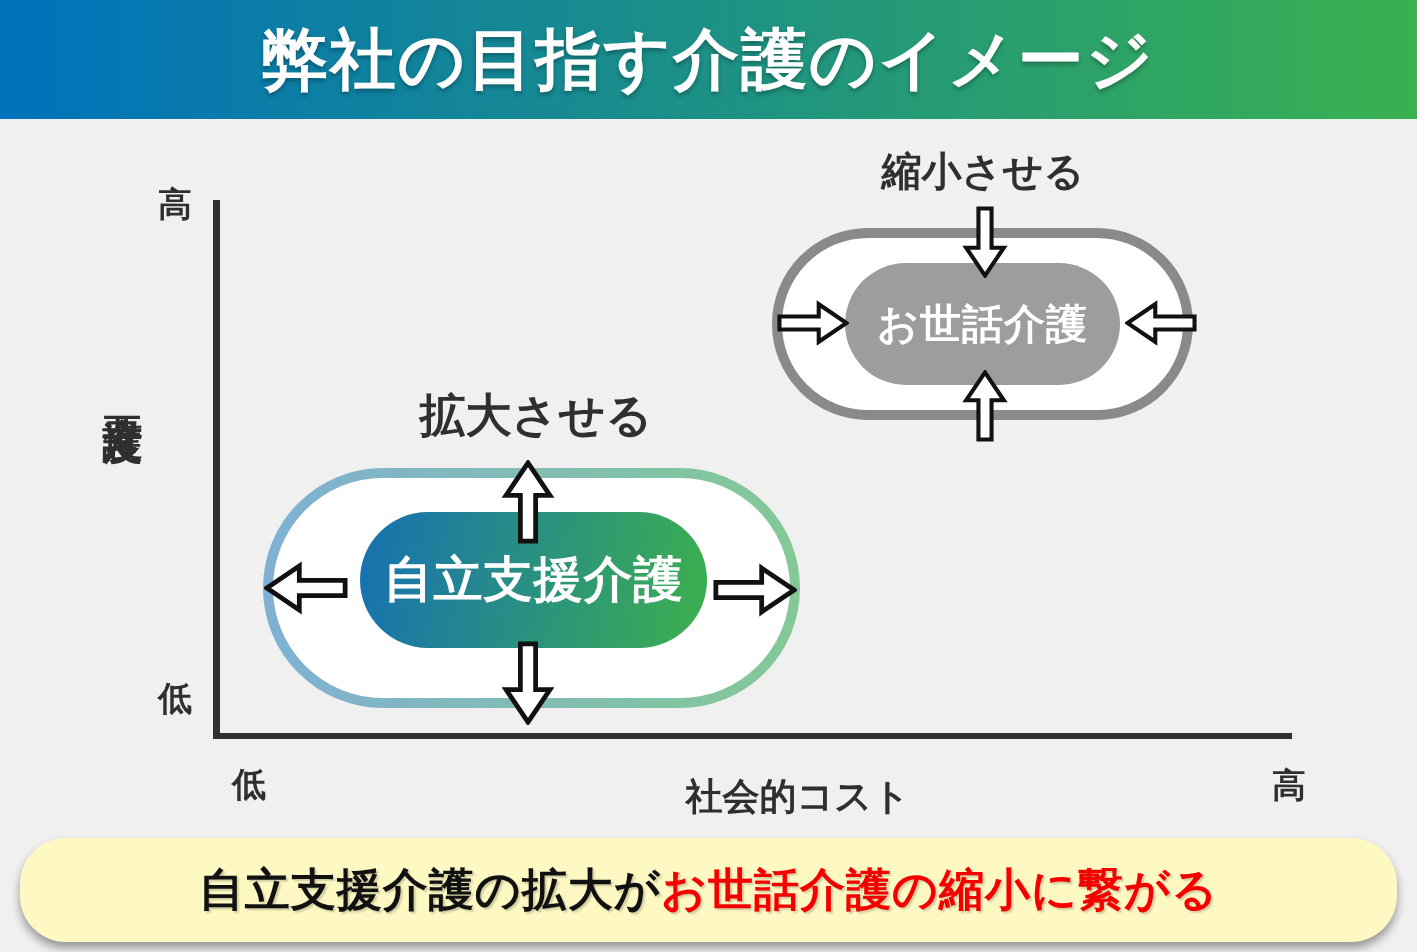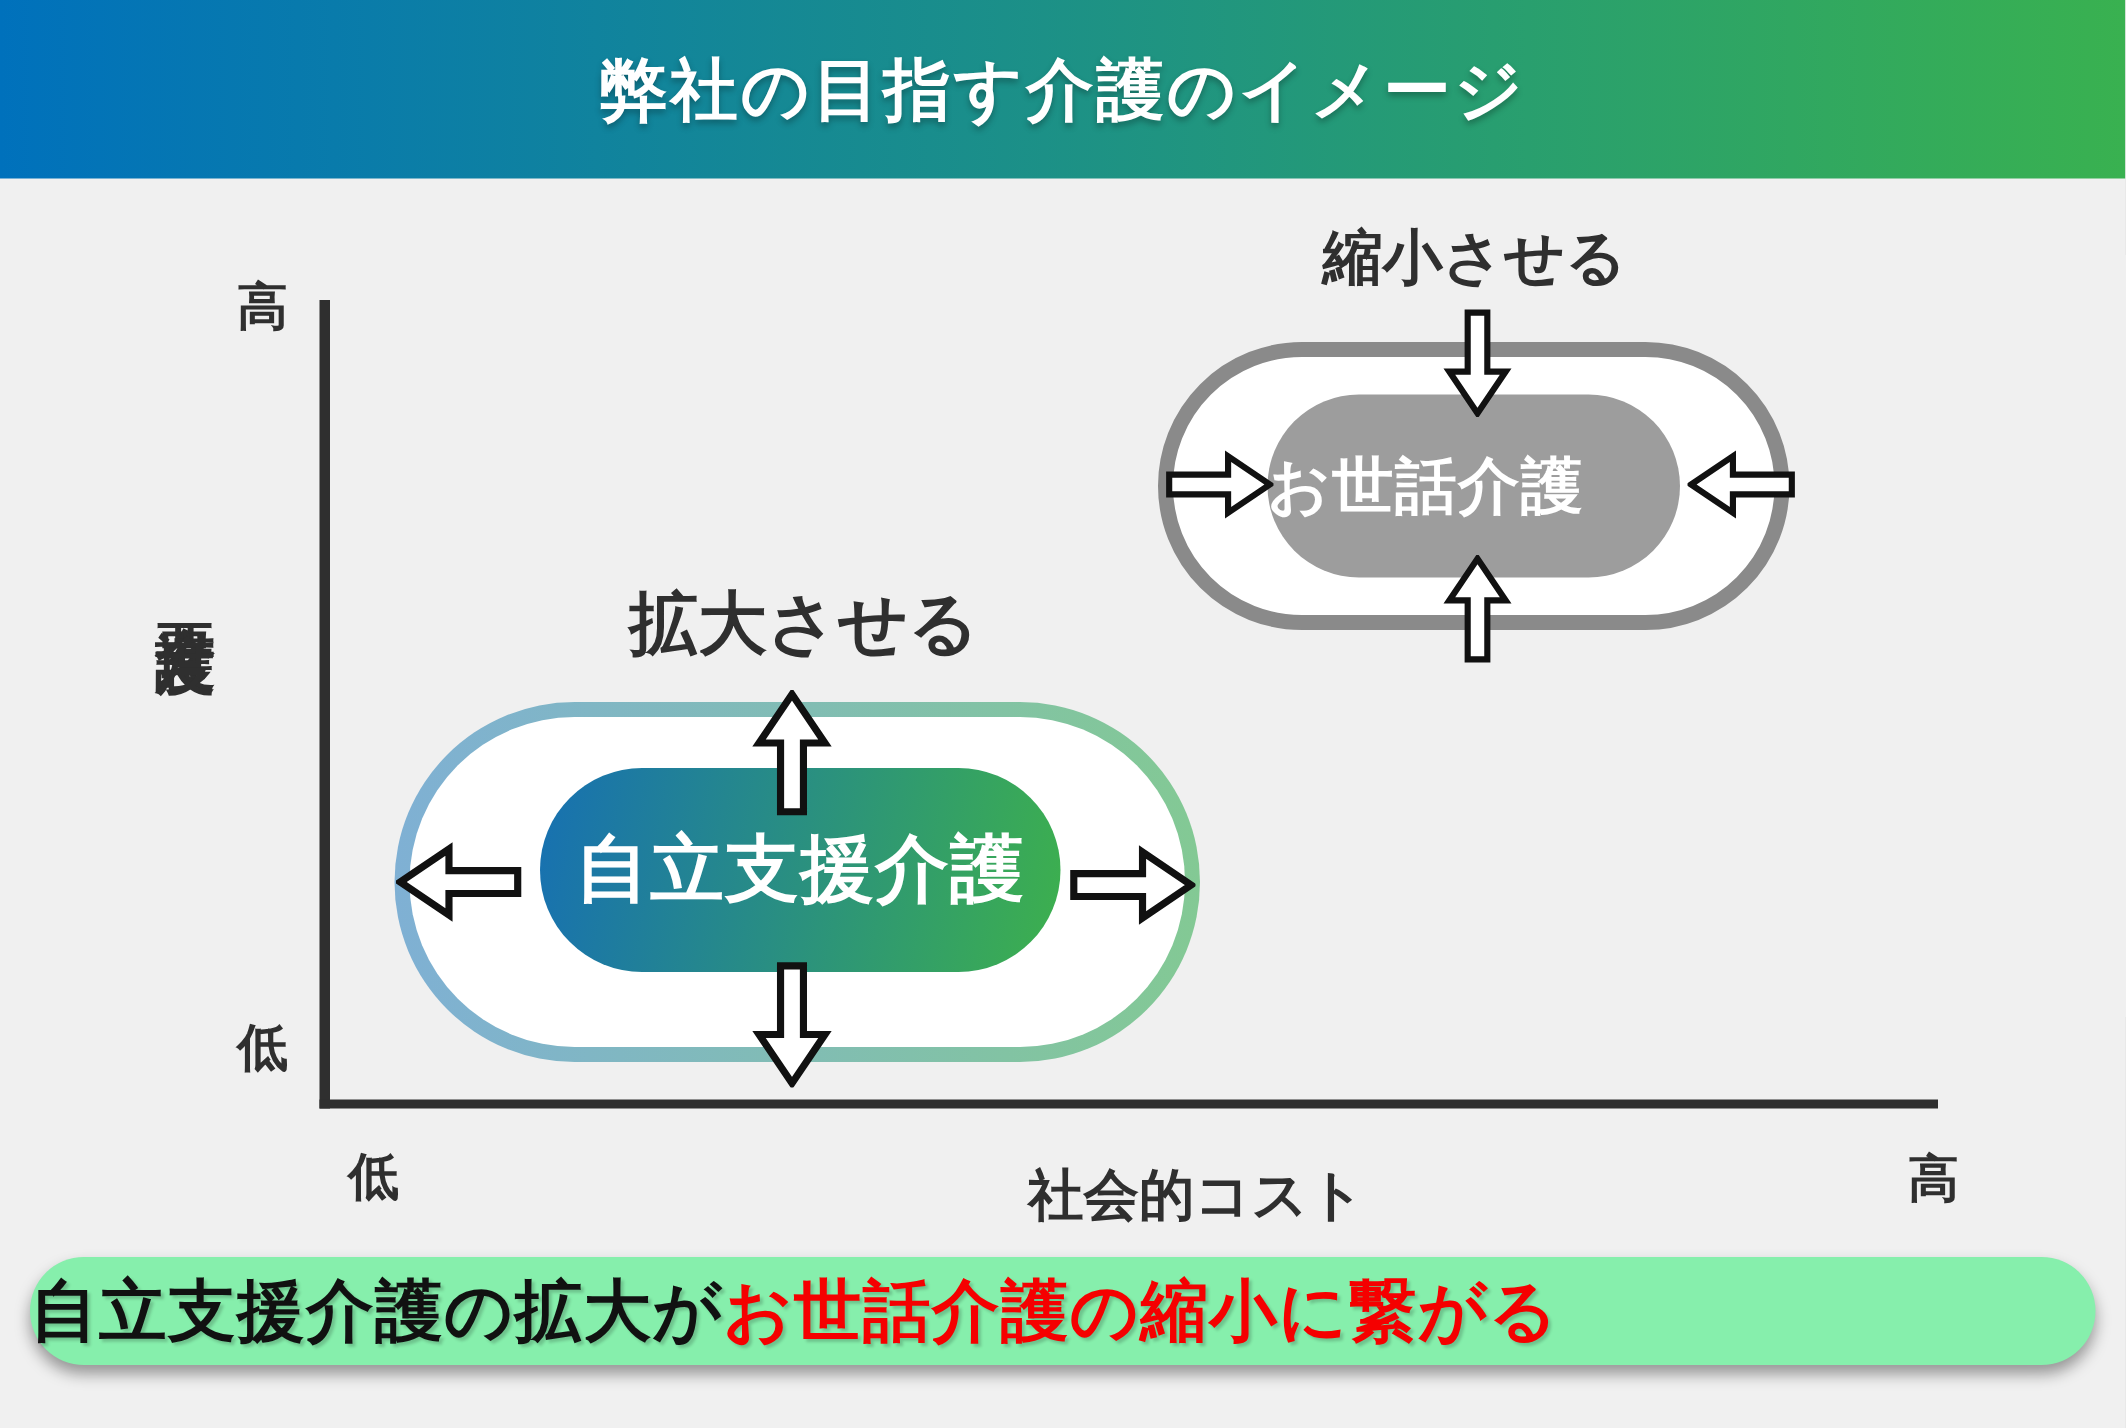--- a/index.html
+++ b/index.html
@@ -26,21 +26,21 @@
   }
   .abs{position:absolute;}
 
   
   .header{
     left:0;top:0;width:1417px;height:119px;
     background:linear-gradient(90deg,var(--header-blue),var(--header-green));
     display:flex;align-items:center;justify-content:center;
   }
   .header-title{
-    color:#fff;font-size:45px;letter-spacing:2px;
+    color:#fff;font-size:66px;letter-spacing:2px;
     text-shadow:0 3px 4px rgba(0,0,0,0.28);
   }
 
   
   .y-axis-line{left:213px;top:200px;width:7px;height:539px;background:var(--axis-color);}
   .x-axis-line{left:213px;top:733px;width:1079px;height:6px;background:var(--axis-color);}
   .tick{font-size:34px;color:var(--text-dark);}
   .y-tick-high{left:158px;top:182px;}
   .y-tick-low{left:158px;top:676px;}
   .x-tick-low{left:232px;top:762px;}
@@ -60,21 +60,21 @@
   .expand-annotation{left:336px;top:385px;width:400px;text-align:center;font-size:46px;}
 
   
   .shrink-outer{
     left:772px;top:228px;width:421px;height:192px;border-radius:96px;
     box-sizing:border-box;border:10px solid var(--gray-border);background:#fff;
   }
   .shrink-inner{
     left:845px;top:263px;width:275px;height:122px;border-radius:61px;
     background:var(--gray-fill);
-    display:flex;align-items:center;
+    display:flex;align-items:center;justify-content:center;
     color:#fff;font-size:41px;letter-spacing:1px;
   }
 
   
   .expand-outer{
     left:263px;top:468px;width:537px;height:240px;border-radius:120px;
     background:linear-gradient(90deg,var(--ring-blue),var(--ring-green));
   }
   .expand-outer-white{
     position:absolute;inset:10px;border-radius:110px;background:#fff;
@@ -88,23 +88,23 @@
 
   
   .arrow{display:block;}
   .arrow path{fill:#fff;stroke:#111;stroke-width:5;stroke-linejoin:miter;}
   .rot90{transform:rotate(90deg);}
   .rot-90{transform:rotate(-90deg);}
   .rot180{transform:rotate(180deg);}
 
   
   .banner{
-    left:20px;top:838px;width:1377px;height:72px;border-radius:46px;
-    background:#86efac;box-shadow:0 6px 10px rgba(0,0,0,0.38);
-    display:flex;align-items:center;
+    left:20px;top:838px;width:1377px;height:104px;border-radius:46px;
+    background:#fef9c3;box-shadow:0 6px 10px rgba(0,0,0,0.38);
+    display:flex;align-items:center;justify-content:center;
   }
   .banner-text{font-size:45px;letter-spacing:1px;text-shadow:2px 2px 2px rgba(0,0,0,0.18);}
   .banner-black{color:#111;}
   .banner-red{color:var(--banner-red);}
 </style>
 </head>
 <body>
 
 <div class="stage">
 

